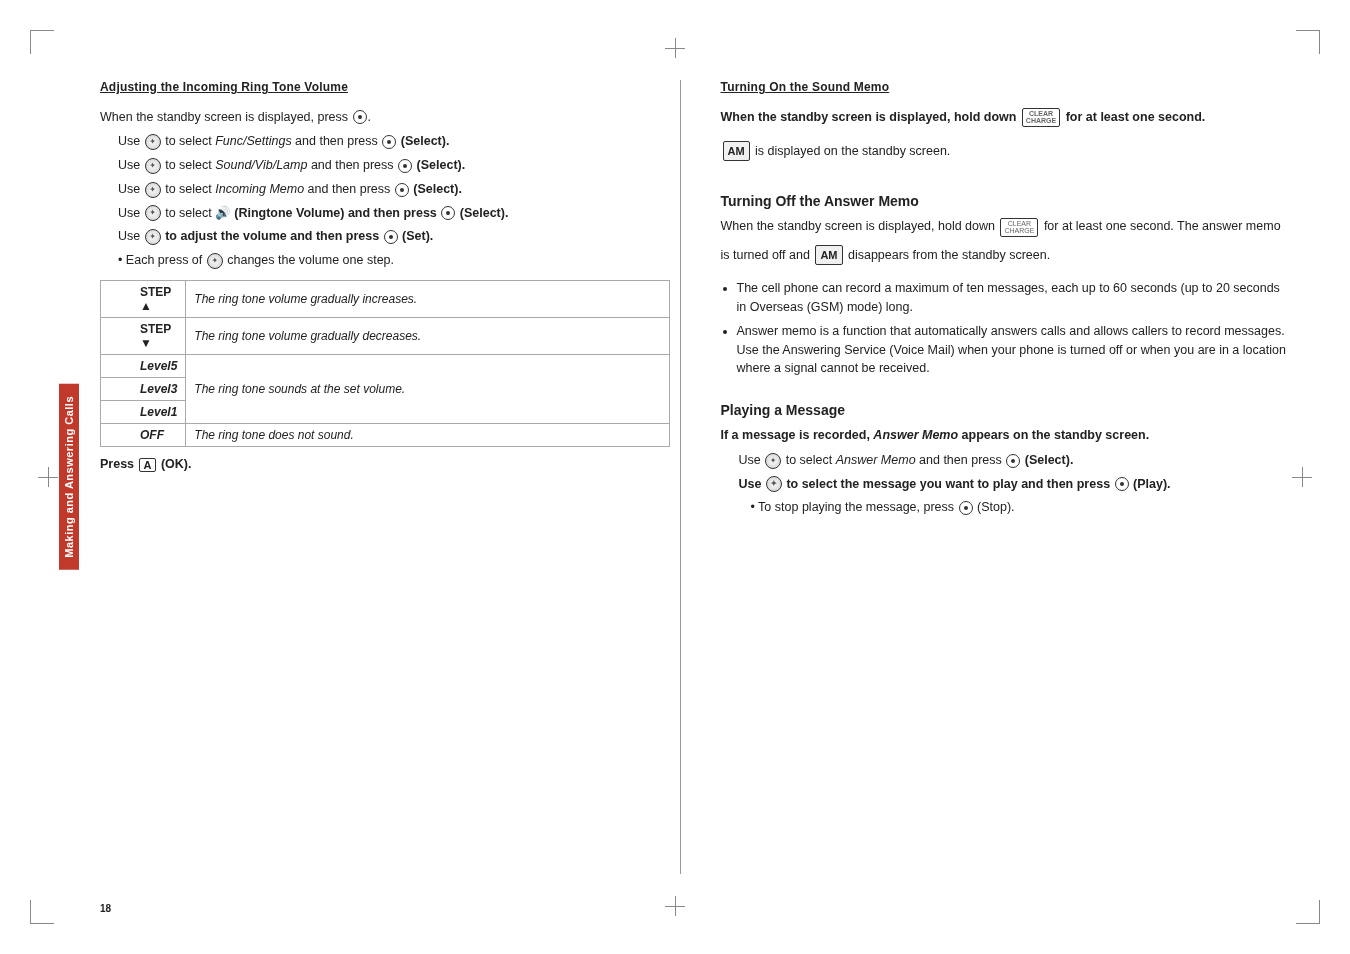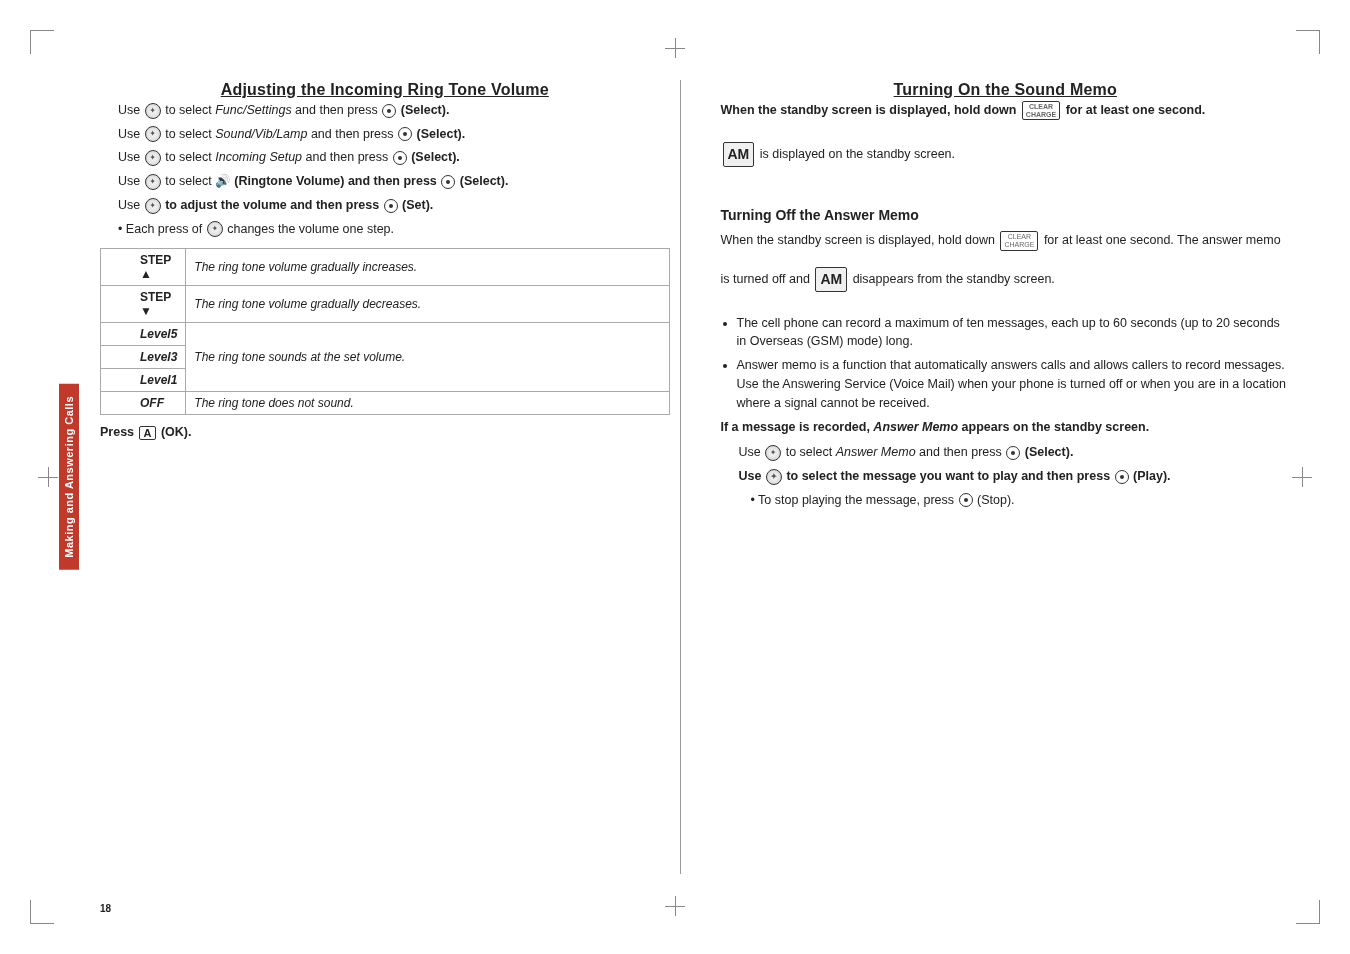--- a/index.html
+++ b/index.html
@@ -88,26 +88,26 @@
       padding-right: 10px;
       border-right: 1px solid #999;
     }
     .col-right {
       flex: 1;
       padding-left: 10px;
     }
 
     
     .section-title {
-      font-size: 16px;
+      font-size: 12px;
       font-weight: 900;
       text-decoration: underline;
+      margin-bottom: 12px;
       line-height: 1.3;
       letter-spacing: 0.2px;
-      text-align: center;
     }
 
     
     .body-text {
       font-size: 12.5px;
       margin-bottom: 6px;
       line-height: 1.5;
     }
     .body-text-indent {
       font-size: 12.5px;
@@ -243,26 +243,26 @@
       line-height: 1.1;
       margin: 0 2px;
     }
     .clear-badge .small { font-size: 7px; color: #666; }
 
     
     .am-badge {
       display: inline-block;
       border: 1.5px solid #333;
       padding: 1px 4px;
-      font-size: 14px;
+      font-size: 11px;
       font-weight: bold;
       vertical-align: middle;
       border-radius: 2px;
       background: #f0f0f0;
-      margin: 16px 2px;
+      margin: 8px 2px;
     }
 
     
     .ch-top-center {
       position: absolute;
       top: 38px;
       left: 50%;
       transform: translateX(-50%);
     }
     .ch-bottom-center {
@@ -310,38 +310,42 @@
 
   <div class="page-number">18</div>
 
   <div class="content">
     <div class="columns">
 
       <div class="col-left">
 
         <div class="section-title">Adjusting the Incoming Ring Tone Volume</div>
 
+        <div class="body-text">
+          When the standby screen is displayed, press
+          <span class="btn-circle"></span>.
+        </div>
 
         <div class="body-text-indent">
           Use <span class="btn-nav"></span>
           to select <em>Func/Settings</em> and then press
           <span class="btn-circle"></span>
           <strong>(Select).</strong>
         </div>
 
         <div class="body-text-indent">
           Use <span class="btn-nav"></span>
           to select <em>Sound/Vib/Lamp</em> and then
           press <span class="btn-circle"></span>
           <strong>(Select).</strong>
         </div>
 
         <div class="body-text-indent">
           Use <span class="btn-nav"></span>
-          to select <em>Incoming Setup</em> and then press
+          to select <em>Incoming Memo</em> and then press
           <span class="btn-circle"></span>
           <strong>(Select).</strong>
         </div>
 
 
         <div class="body-text-indent">
           Use <span class="btn-nav"></span>
           to select 🔊 <strong>(Ringtone Volume) and
           then press <span class="btn-circle"></span>
           (Select).</strong>
@@ -419,20 +423,21 @@
           for at least one second. The answer memo is turned off and
           <span class="am-badge">AM</span>
           disappears from the standby screen.
         </div>
 
         <ul class="bullet-list">
           <li>The cell phone can record a maximum of ten messages, each up to 60 seconds (up to 20 seconds in Overseas (GSM) mode) long.</li>
           <li>Answer memo is a function that automatically answers calls and allows callers to record messages. Use the Answering Service (Voice Mail) when your phone is turned off or when you are in a location where a signal cannot be received.</li>
         </ul>
 
+        <div class="sub-heading">Playing a Message</div>
 
         <div class="body-text">
           <strong>If a message is recorded, <em>Answer Memo</em> appears on the standby screen.</strong>
         </div>
 
         <div class="body-text-indent">
           Use <span class="btn-nav"></span>
           to select <em>Answer Memo</em> and then press
           <span class="btn-circle"></span>
           <strong>(Select).</strong>

